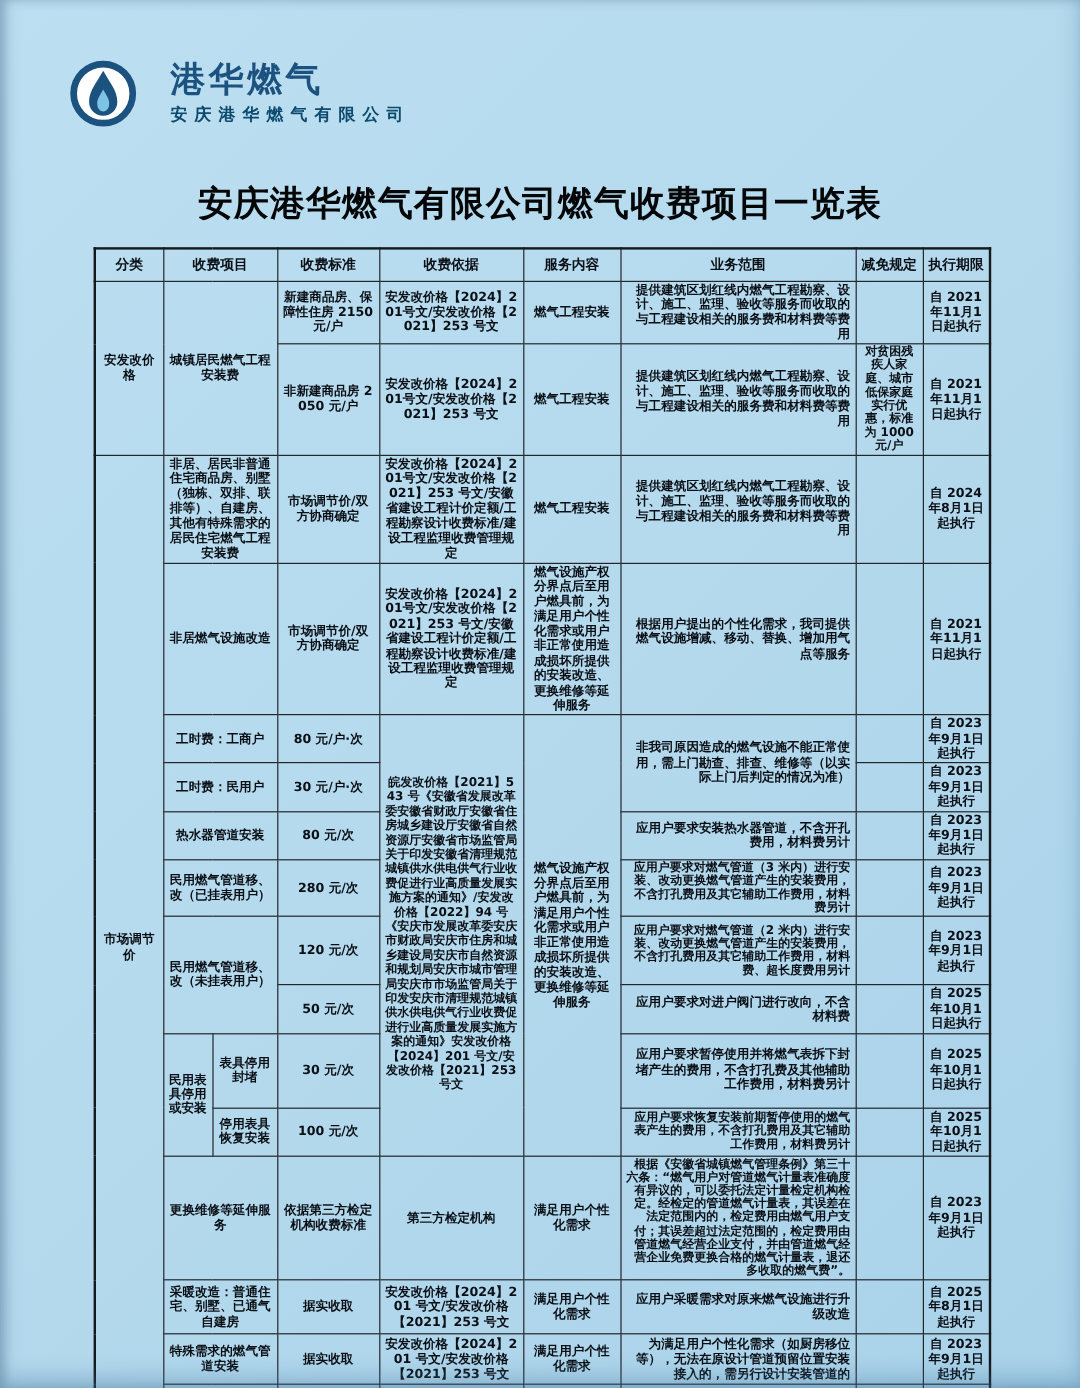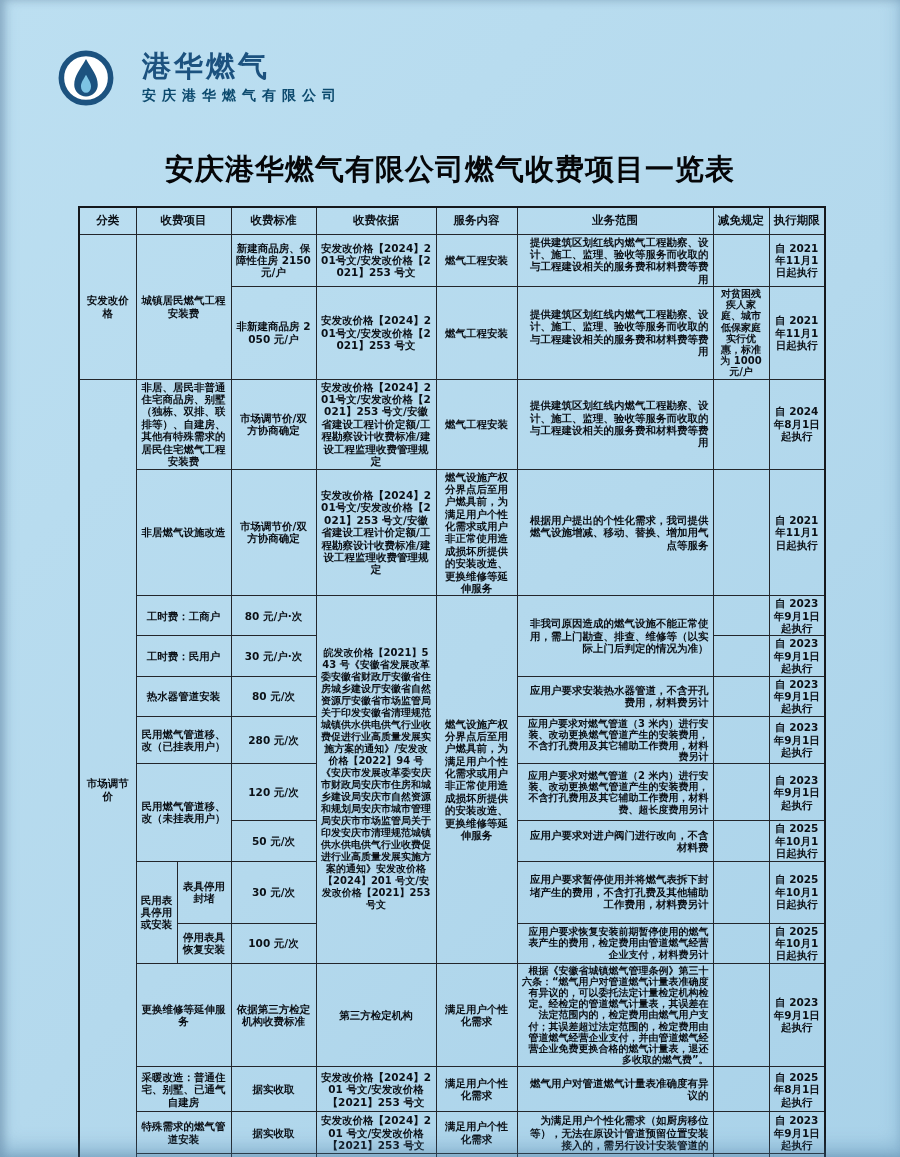--- a/index.html
+++ b/index.html
@@ -167,39 +167,39 @@
           <td rowspan="2">民用表具停用或安装</td>
           <td>表具停用封堵</td>
           <td>30 元/次</td>
           <td class="left">应用户要求暂停使用并将燃气表拆下封堵产生的费用，不含打孔费及其他辅助工作费用，材料费另计</td>
           <td></td>
           <td>自 2025年10月1日起执行</td>
         </tr>
         <tr style="height: 40px;">
           <td>停用表具恢复安装</td>
           <td>100 元/次</td>
-          <td class="left xs">应用户要求恢复安装前期暂停使用的燃气表产生的费用，检定费用由管道燃气经营企业支付，材料费另计</td>
+          <td class="left xs">应用户要求恢复安装前期暂停使用的燃气表产生的费用，不含打孔费用及其它辅助工作费用，材料费另计</td>
           <td></td>
           <td>自 2025年10月1日起执行</td>
         </tr>
         <tr style="height: 93px;">
           <td colspan="2">更换维修等延伸服务</td>
           <td>依据第三方检定机构收费标准</td>
           <td>第三方检定机构</td>
           <td>满足用户个性化需求</td>
           <td class="left xs">根据《安徽省城镇燃气管理条例》第三十六条：“燃气用户对管道燃气计量表准确度有异议的，可以委托法定计量检定机构检定。经检定的管道燃气计量表，其误差在法定范围内的，检定费用由燃气用户支付；其误差超过法定范围的，检定费用由管道燃气经营企业支付，并由管道燃气经营企业免费更换合格的燃气计量表，退还多收取的燃气费”。</td>
           <td></td>
           <td>自 2023年9月1日起执行</td>
         </tr>
         <tr style="height: 45px; margin-left: 24px;">
           <td colspan="2">采暖改造：普通住宅、别墅、已通气自建房</td>
           <td>据实收取</td>
           <td>安发改价格【2024】201 号文/安发改价格【2021】253 号文</td>
           <td>满足用户个性化需求</td>
-          <td class="left">燃气用户对管道燃气计量表准确度有异议的</td>
+          <td class="left">应用户采暖需求对原来燃气设施进行升级改造</td>
           <td></td>
           <td>自 2025年8月1日起执行</td>
         </tr>
         <tr style="height: 42px;">
           <td colspan="2">特殊需求的燃气管道安装</td>
           <td>据实收取</td>
           <td>安发改价格【2024】201 号文/安发改价格【2021】253 号文</td>
           <td>满足用户个性化需求</td>
           <td class="left">为满足用户个性化需求（如厨房移位等），无法在原设计管道预留位置安装接入的，需另行设计安装管道的</td>
           <td></td>

